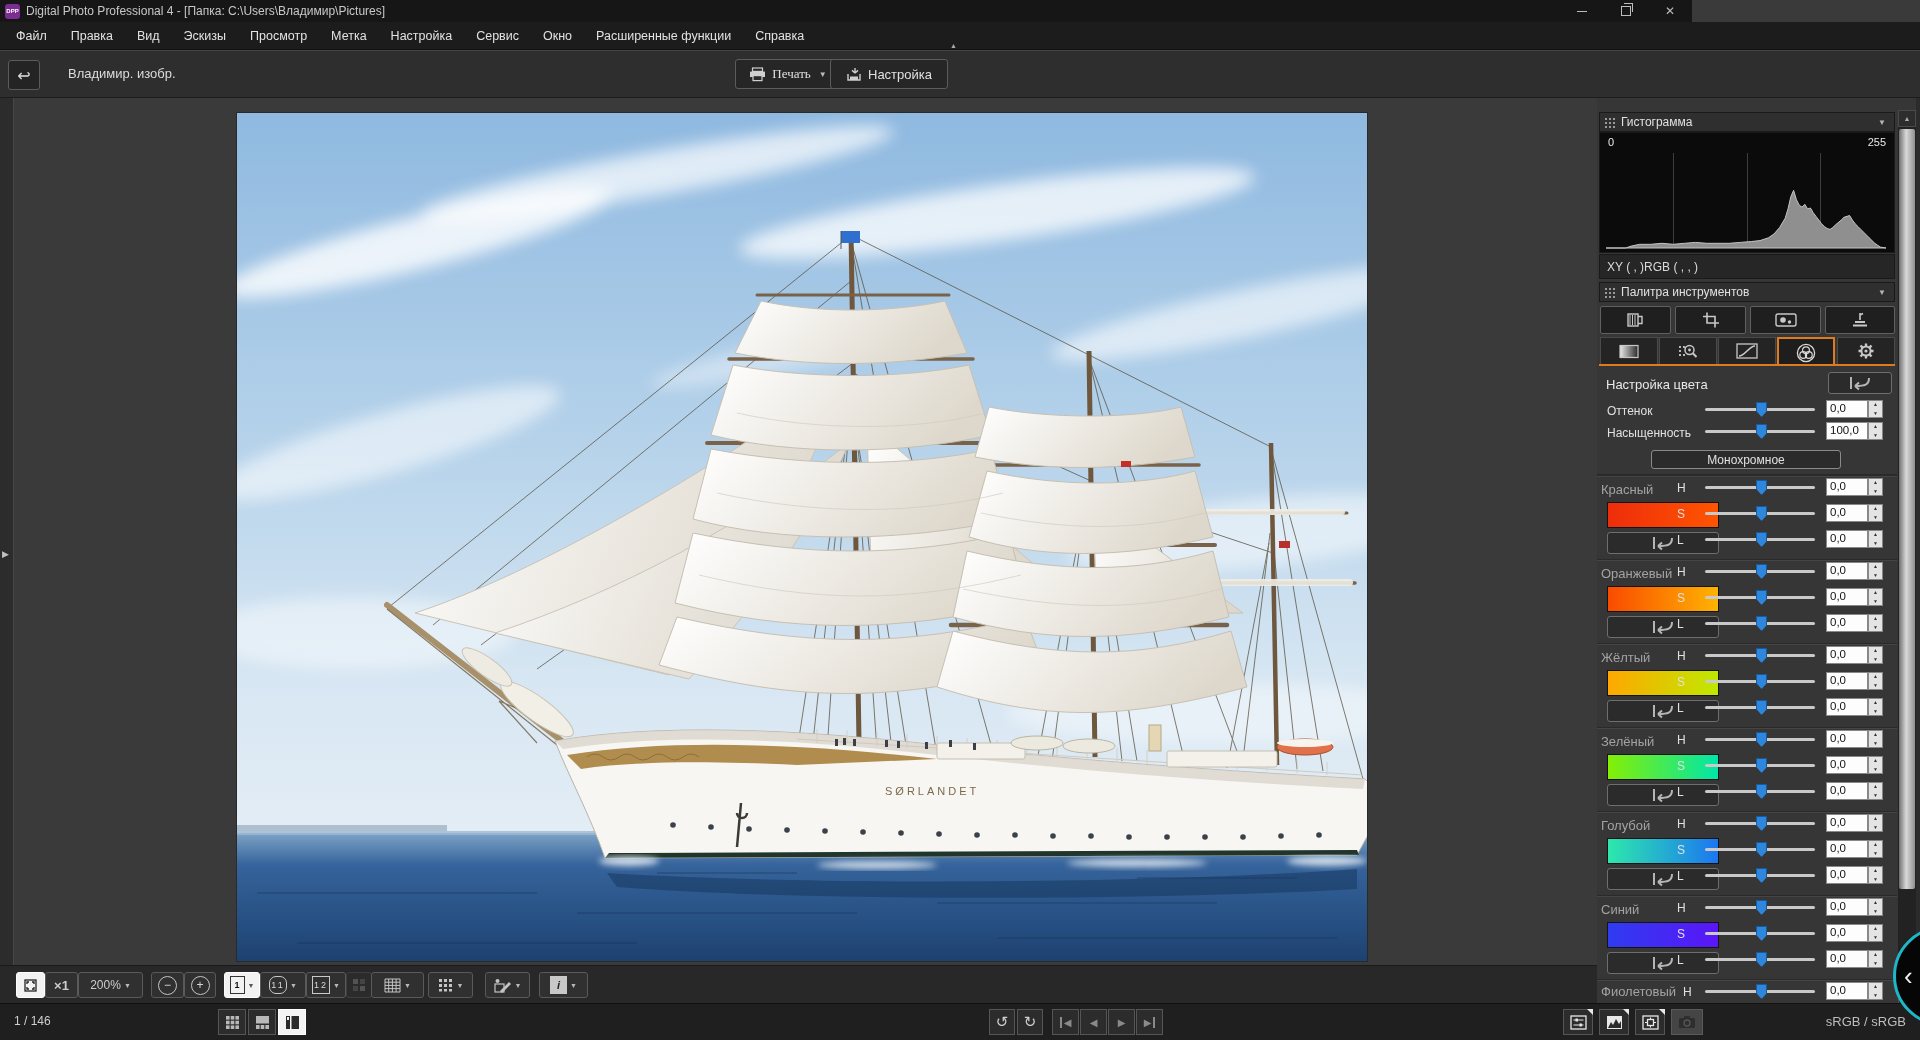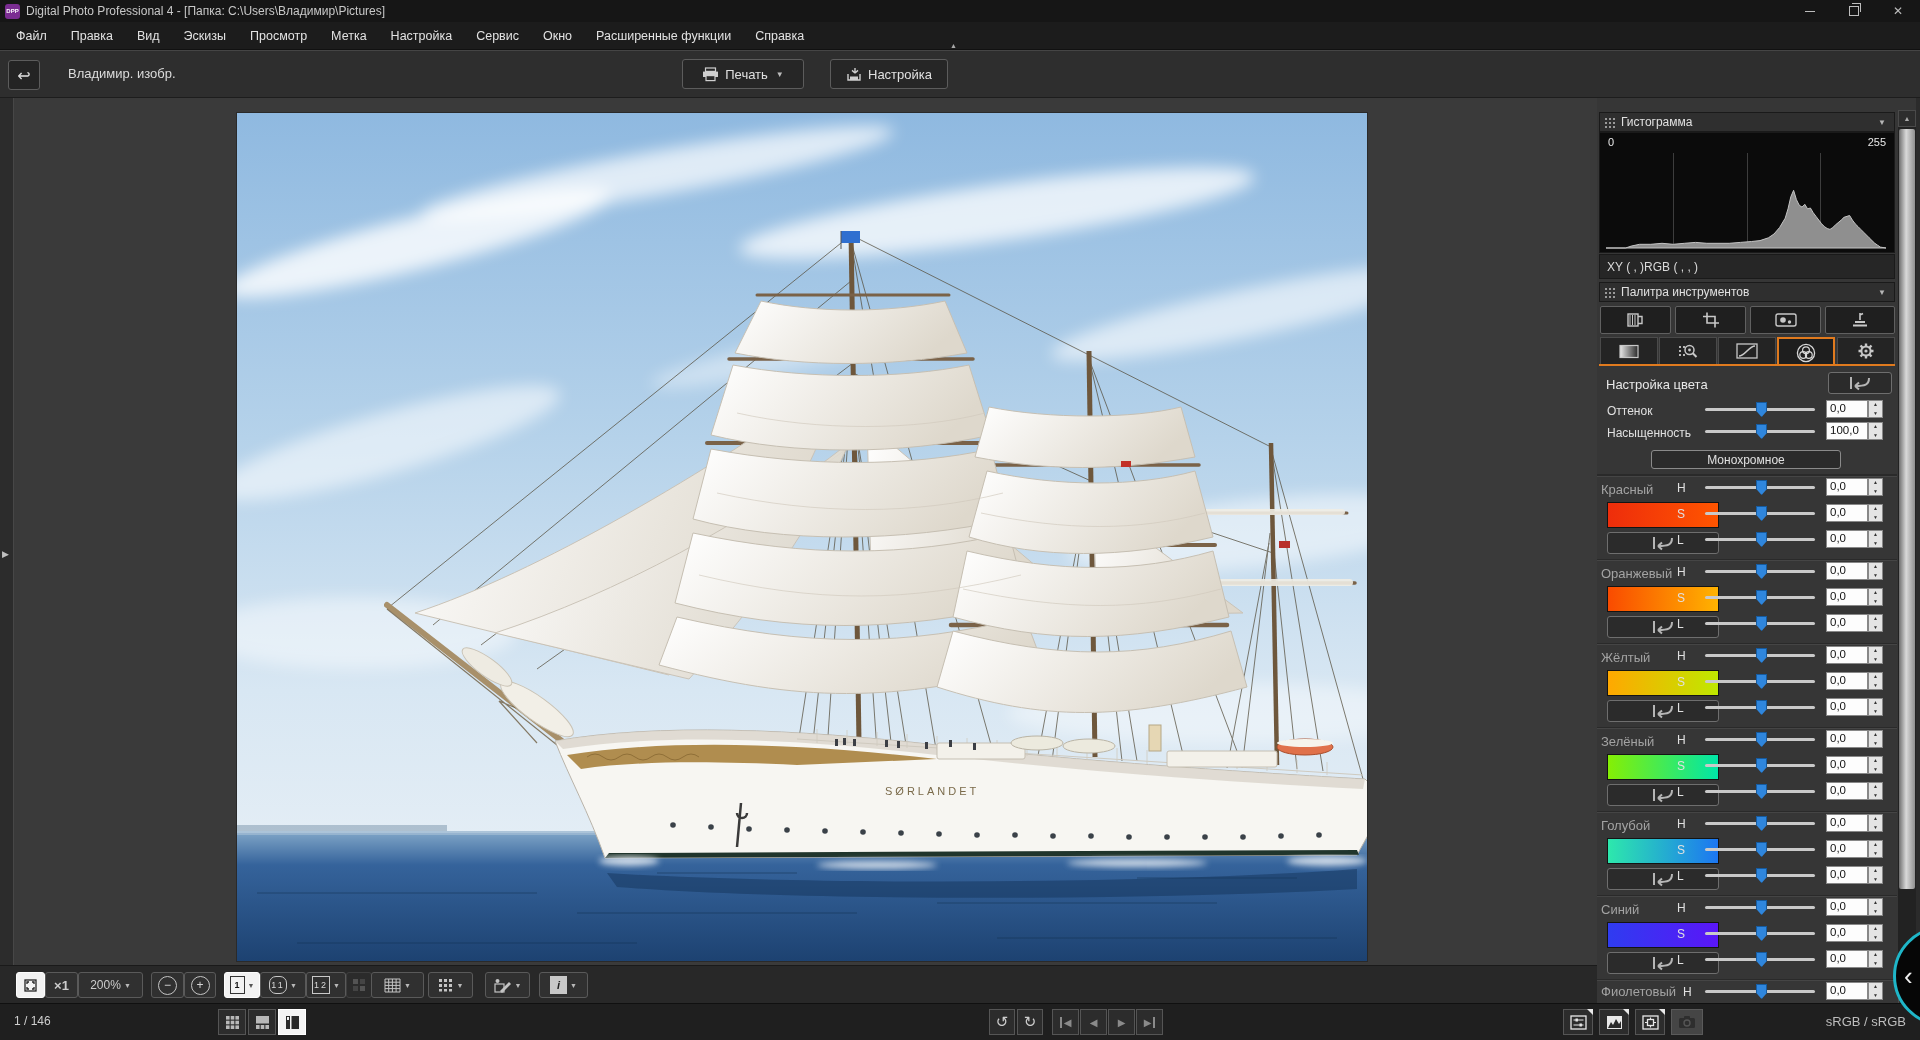--- a/index.html
+++ b/index.html
@@ -1,20 +1,20 @@
 <!DOCTYPE html>
 <html><head>
 <meta charset="utf-8">
 <style>
   html,body{margin:0;padding:0;background:#000;}
   #app{position:relative;width:1920px;height:1040px;background:#3a3a3a;overflow:hidden;
        font-family:"Liberation Sans",sans-serif;color:#d6d6d6;-webkit-font-smoothing:antialiased;}
   .abs{position:absolute;}
   
-  .titlebar{left:0;top:0;width:1920px;height:22px;background:#161616;display:flex;align-items:center;font-size:12px;color:#c8c8c8;}
+  .titlebar{left:0;top:0;width:1692px;height:22px;background:#161616;display:flex;align-items:center;font-size:12px;color:#c8c8c8;}
   .app-logo{width:15px;height:15px;margin:0 6px 0 5px;background:#7b2d92;border-radius:3px;color:#fff;
             font-size:6px;font-weight:bold;display:flex;align-items:center;justify-content:center;}
   .win-controls{margin-left:auto;display:flex;height:22px;}
   .win-btn{width:44px;height:22px;display:flex;align-items:center;justify-content:center;color:#bdbdbd;font-size:12px;}
   .minimize-bar{width:10px;height:1px;background:#bdbdbd;}
   .restore-shape{width:8px;height:8px;border:1px solid #bdbdbd;position:relative;background:#161616;}
   .restore-shape:before{content:"";position:absolute;left:2px;top:-4px;width:8px;height:8px;border:1px solid #bdbdbd;border-left-width:0;border-bottom-width:0;}
   
   .menubar{left:0;top:22px;width:1920px;height:28px;background:#1c1c1c;border-bottom:1px solid #111;
            display:flex;align-items:center;padding-left:4px;box-sizing:border-box;font-size:12.5px;color:#e2e2e2;}
@@ -148,21 +148,21 @@
       <span class="menu-item">Расширенные функции</span>
       <span class="menu-item">Справка</span>
     </div>
   <div class="abs menu-collapse">▲</div>
 
   <div class="abs toolbar"></div>
   <div class="abs back-btn">
       <span>↩</span>
     </div>
   <div class="abs mode-label">Владимир. изобр.</div>
-  <div class="abs tb-btn" style="left:682px;width:122px;">
+  <div class="abs tb-btn" style="left:735px;width:106px;font-family:Liberation Serif, serif;">
     <svg width="17" height="15" viewBox="0 0 17 15">
       <rect x="3.5" y="1" width="10" height="3.4" fill="none" stroke="#cfcfcf" stroke-width="1.2"></rect>
       <rect x="1" y="4.6" width="15" height="5.4" fill="#cfcfcf"></rect>
       <rect x="4" y="8.6" width="9" height="5" fill="#2a2a2a" stroke="#cfcfcf" stroke-width="1.2"></rect>
     </svg>
     <span>Печать</span>
     <span class="tb-caret">▼</span>
   </div>
   <div class="abs tb-btn" style="left:830px;width:118px;">
     <svg width="16" height="15" viewBox="0 0 16 15">

